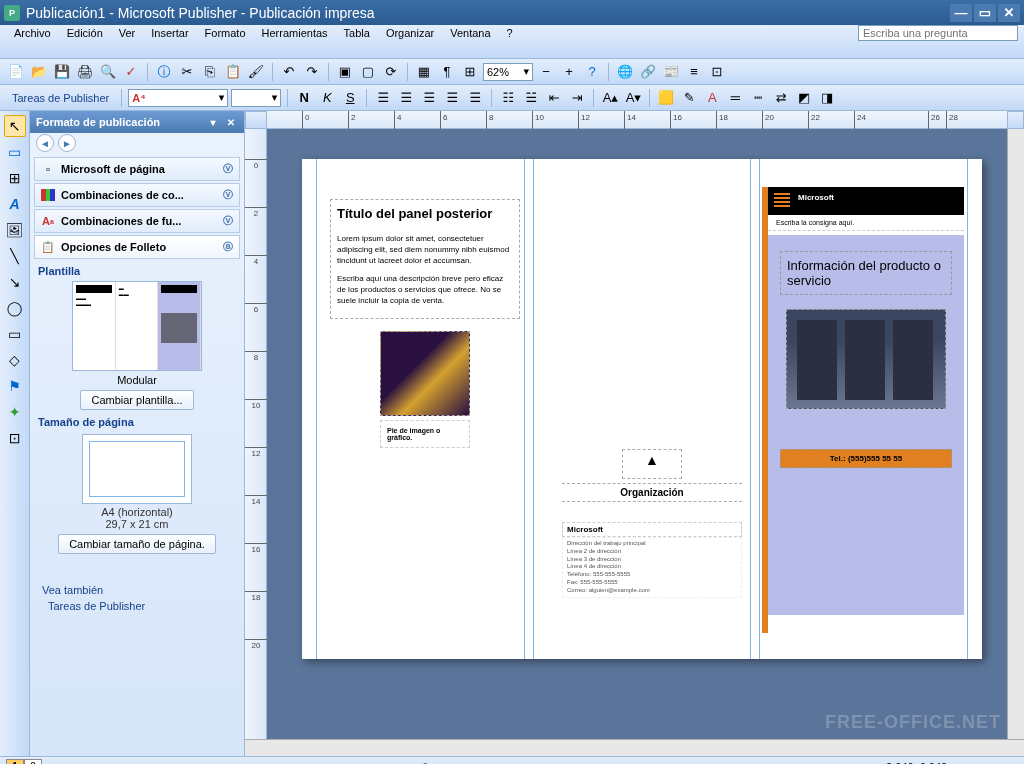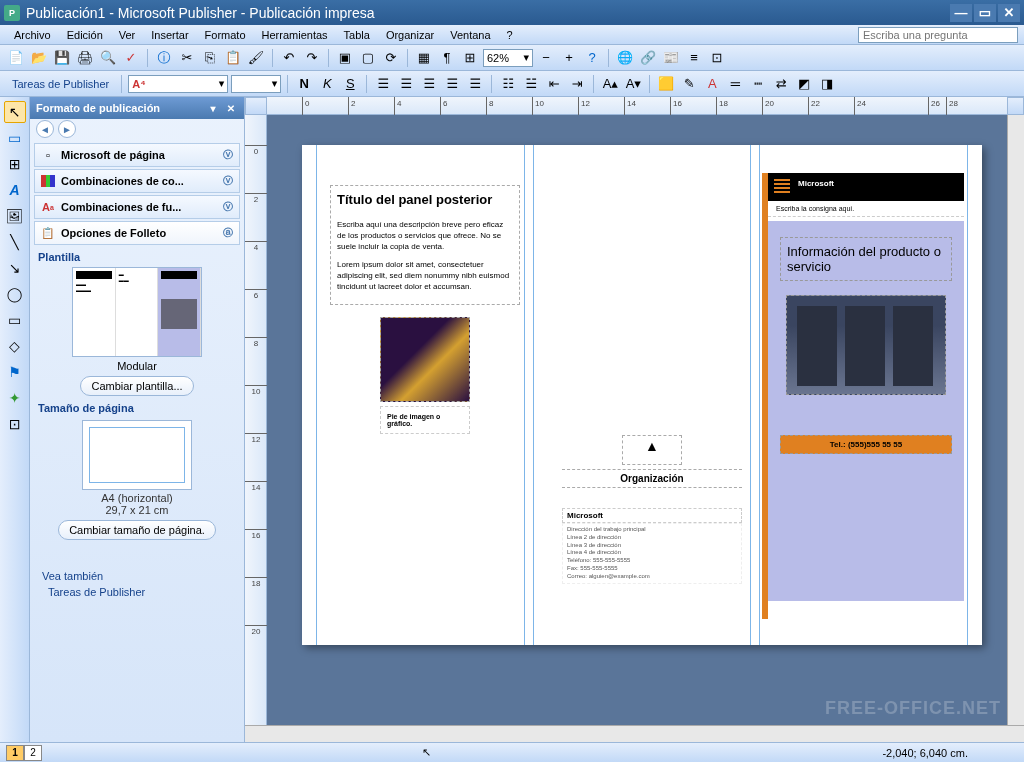--- a/index.html
+++ b/index.html
@@ -6,21 +6,21 @@
   body { width: 1024px; height: 764px; overflow: hidden; background: #fff; font-size: 11px; }
 
   
   .titlebar { height: 25px; background: linear-gradient(#3a6ea5,#2a5a90); color: #fff; display: flex; align-items: center; padding: 0 4px; }
   .titlebar .app-icon { width: 16px; height: 16px; background: #4a8; margin-right: 6px; border-radius:2px; display:flex;align-items:center;justify-content:center;color:#fff;font-size:9px;font-weight:bold;}
   .titlebar .title-text { flex: 1; font-size: 14px; }
   .titlebar .win-controls { display: flex; gap:2px; }
   .titlebar .win-btn { width: 22px; height: 18px; background:#4a7ab0; display:flex; align-items:center; justify-content:center; font-weight:bold; color:#fff; font-size:13px; cursor:pointer;}
 
   
-  .menubar { height: 20px; background: linear-gradient(#e4eefc,#c2d9f7); display:flex; align-items:center; padding:0 6px; border-bottom:1px solid #9bb7d9;}
+  .menubar { height: 34px; background: linear-gradient(#e4eefc,#c2d9f7); display:flex; padding:0 6px; border-bottom:1px solid #9bb7d9;}
   .menubar .menu-item { padding: 2px 8px; font-size:11px; cursor:pointer; }
   .menubar .help-box { margin-left:auto; }
   .menubar .help-input { width: 160px; height:16px; font-size:11px; padding:0 4px; border:1px solid #7b9ebd; color:#999;}
 
   
   .toolbar { height: 26px; background: linear-gradient(#e4eefc,#c2d9f7); display:flex; align-items:center; padding:0 6px; gap:3px; border-bottom:1px solid #9bb7d9;}
   .toolbar .sep { width:1px; height:18px; background:#9bb7d9; margin:0 3px;}
   .tb-btn { width:20px; height:20px; display:flex; align-items:center; justify-content:center; border-radius:2px; cursor:pointer; font-size:13px;}
   .zoom-box { width:50px; height:18px; border:1px solid #7b9ebd; background:#fff; font-size:11px; padding:1px 3px; display:flex; align-items:center;}
   .font-box { width:100px; height:18px; border:1px solid #7b9ebd; background:#fff; font-size:11px; padding:1px 3px; display:flex; align-items:center;}
@@ -46,21 +46,21 @@
   .task-body { flex:1; overflow-y:auto; padding:4px;}
   .accordion-item { background:linear-gradient(#f5f9ff,#e0ecfb); border:1px solid #b5cde8; margin-bottom:2px; padding:4px 6px; font-size:11px; font-weight:bold; cursor:pointer; display:flex; align-items:center; gap:6px;}
   .acc-icon { width:14px; height:14px; display:flex; align-items:center; justify-content:center; font-size:11px;}
   .acc-chevron { margin-left:auto; color:#4a7ab0; font-size:10px;}
 
   .section-label { color:#15428b; font-weight:bold; font-size:11px; margin:6px 0 4px 4px;}
   .template-thumb { width:130px; height:90px; border:1px solid #9bb7d9; background:#fff; margin:0 auto; display:flex;}
   .template-thumb .col { flex:1; border-right:1px solid #ddd; padding:3px; font-size:5px;}
   .template-thumb .col3 { background:#b8bce8;}
   .thumb-label { text-align:center; font-size:11px; margin:3px 0;}
-  .pane-btn { display:block; margin:4px auto; padding:3px 10px; border:1px solid #9bb7d9; background:linear-gradient(#fff,#e8f0fb); font-size:11px; cursor:pointer; border-radius:10px;}
+  .pane-btn { display:block; margin:4px auto; padding:3px 10px; border:1px solid #9bb7d9; background:linear-gradient(#fff,#e8f0fb); font-size:11px; cursor:pointer; border-radius:2px;}
 
   .pagesize-thumb { width:110px; height:70px; border:1px solid #9bb7d9; background:#fff; margin:6px auto 2px; position:relative;}
   .pagesize-thumb::after { content:''; position:absolute; inset:6px; border:1px solid #7db5e8;}
   .pagesize-label { text-align:center; font-size:11px; color:#333;}
 
   .see-also { color:#15428b; font-weight:normal; font-size:11px; margin:30px 0 4px 8px;}
   .see-link { color:#15428b; font-size:11px; margin-left:14px; cursor:pointer;}
 
   
   .canvas-wrap { flex:1; display:flex; flex-direction:column; background:#7a95b8;}
@@ -340,22 +340,22 @@
       <div class="workspace">
         <div class="page">
           <div class="guide-v" style="left:14px"></div>
           <div class="guide-v" style="right:14px"></div>
           <div class="fold" style="left:222px"></div>
           <div class="fold" style="left:448px"></div>
 
           <div class="panel panel1">
             <div class="tb-frame">
               <div class="p1-title">Título del panel posterior</div>
+              <div class="p1-text">Lorem ipsum dolor sit amet, consectetuer adipiscing elit, sed diem nonummy nibh euismod tincidunt ut lacreet dolor et accumsan.</div>
               <div class="p1-text">Escriba aquí una descripción breve pero eficaz de los productos o servicios que ofrece. No se suele incluir la copia de venta.</div>
-              <div class="p1-text">Lorem ipsum dolor sit amet, consectetuer adipiscing elit, sed diem nonummy nibh euismod tincidunt ut lacreet dolor et accumsan.</div>
             </div>
             <div class="p1-img"></div>
             <div class="p1-caption tb-frame" style="border:1px dashed #ccc">Pie de imagen o gráfico.</div>
           </div>
 
           <div class="panel panel2">
             <div class="p2-logo">▲</div>
             <div class="p2-org">Organización</div>
             <div class="p2-company">Microsoft</div>
             <div class="p2-address" style="white-space:pre-line">Dirección del trabajo principal

